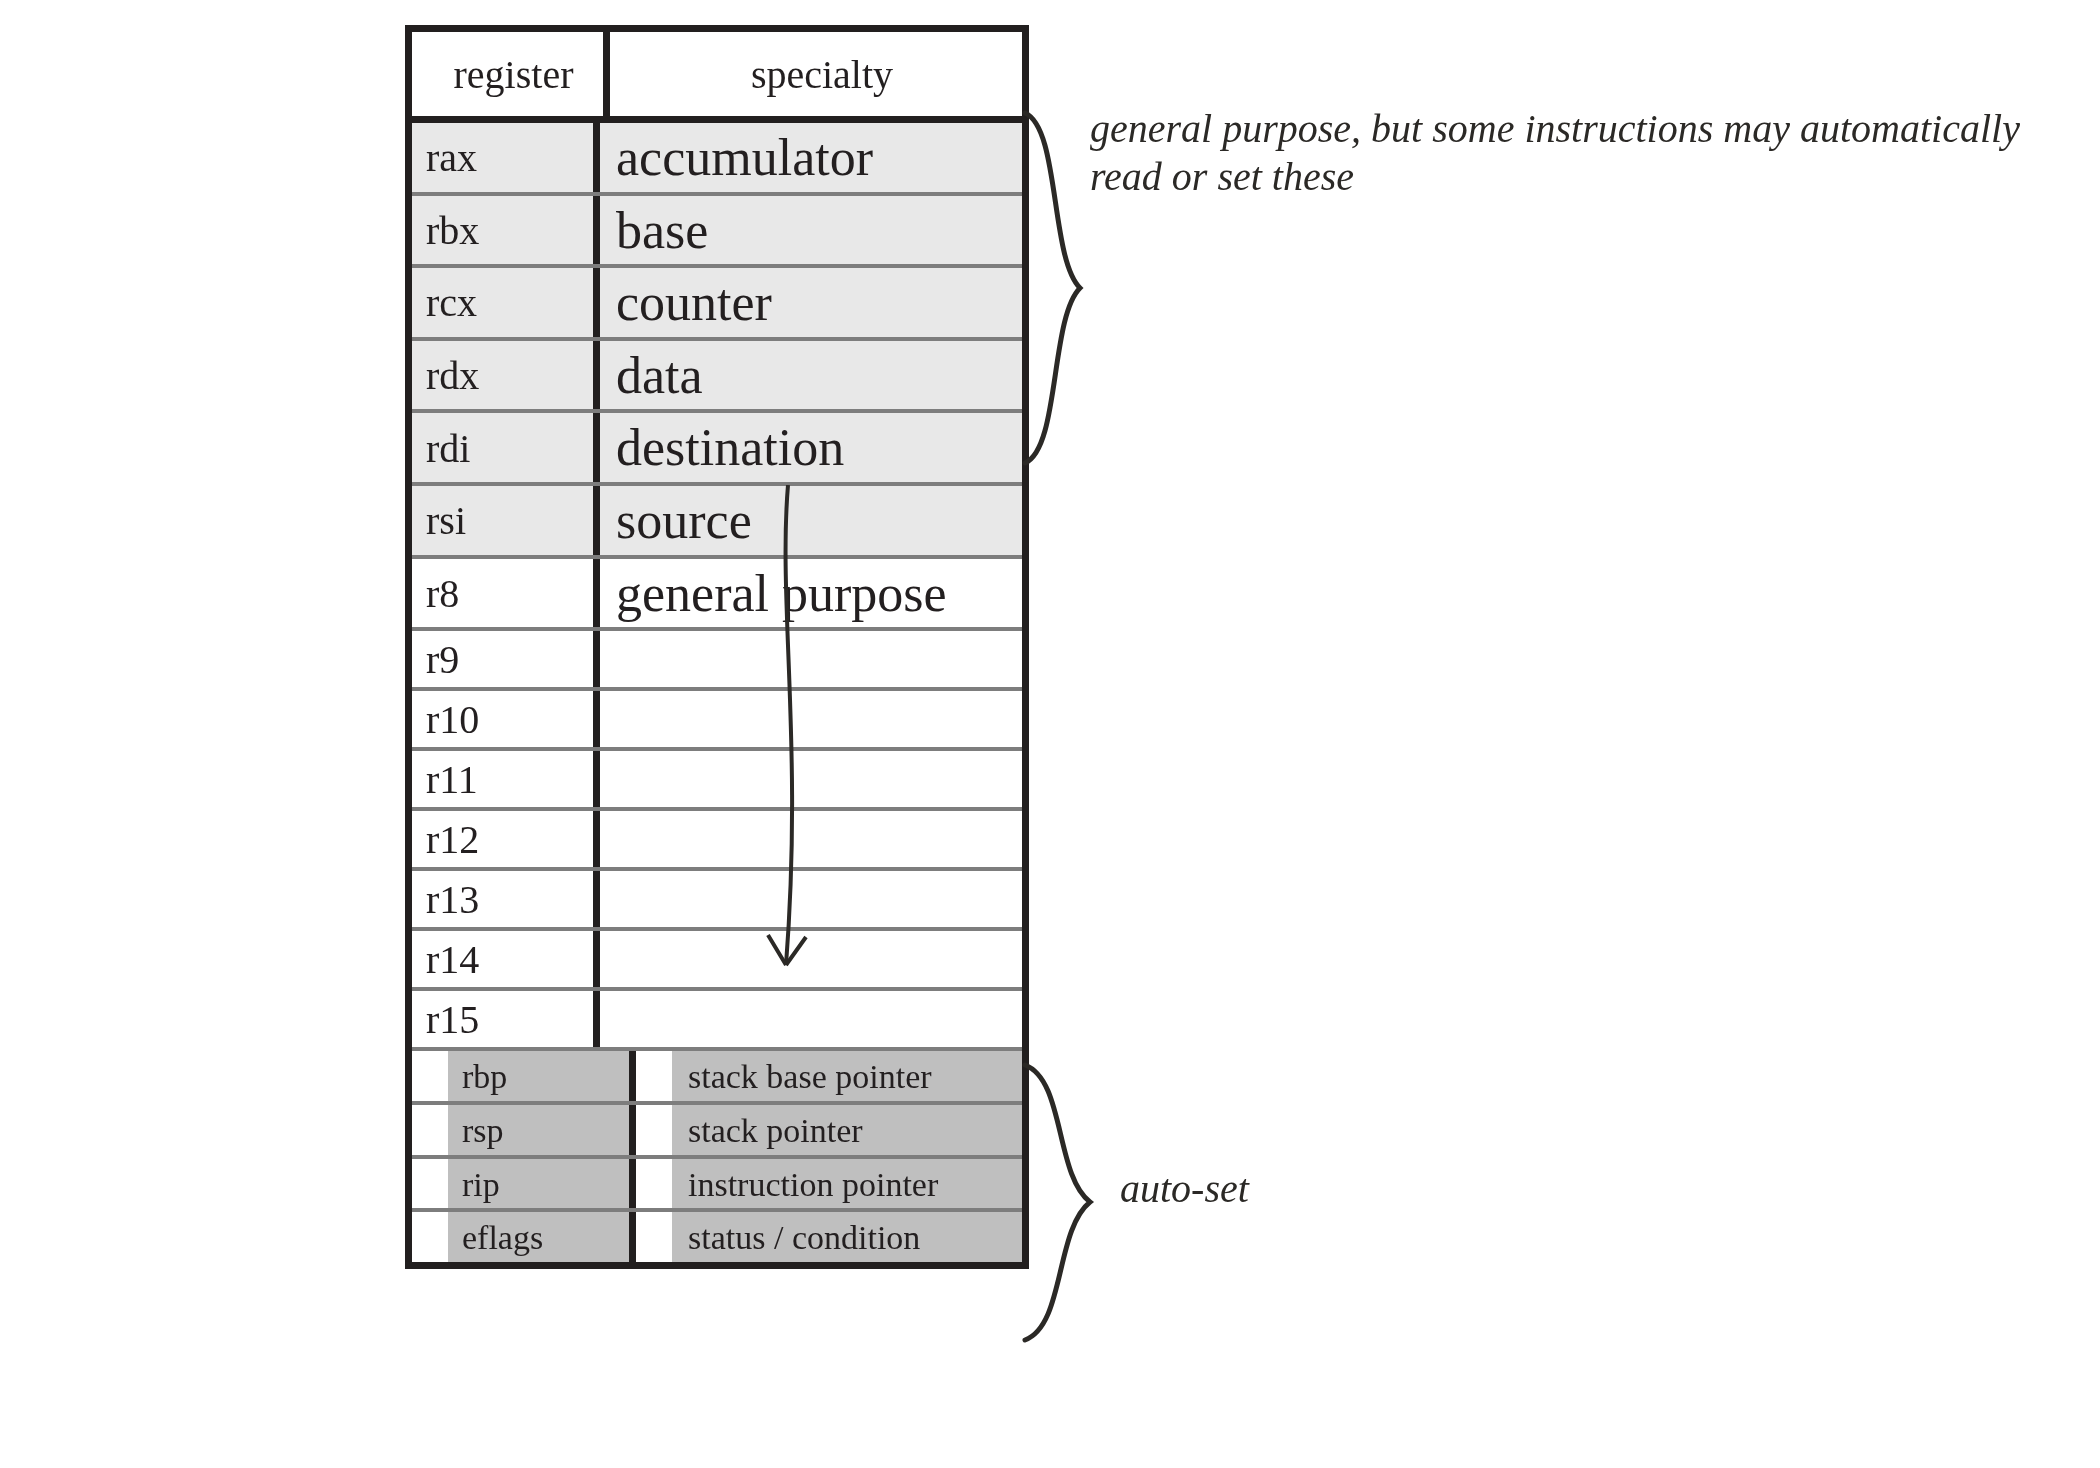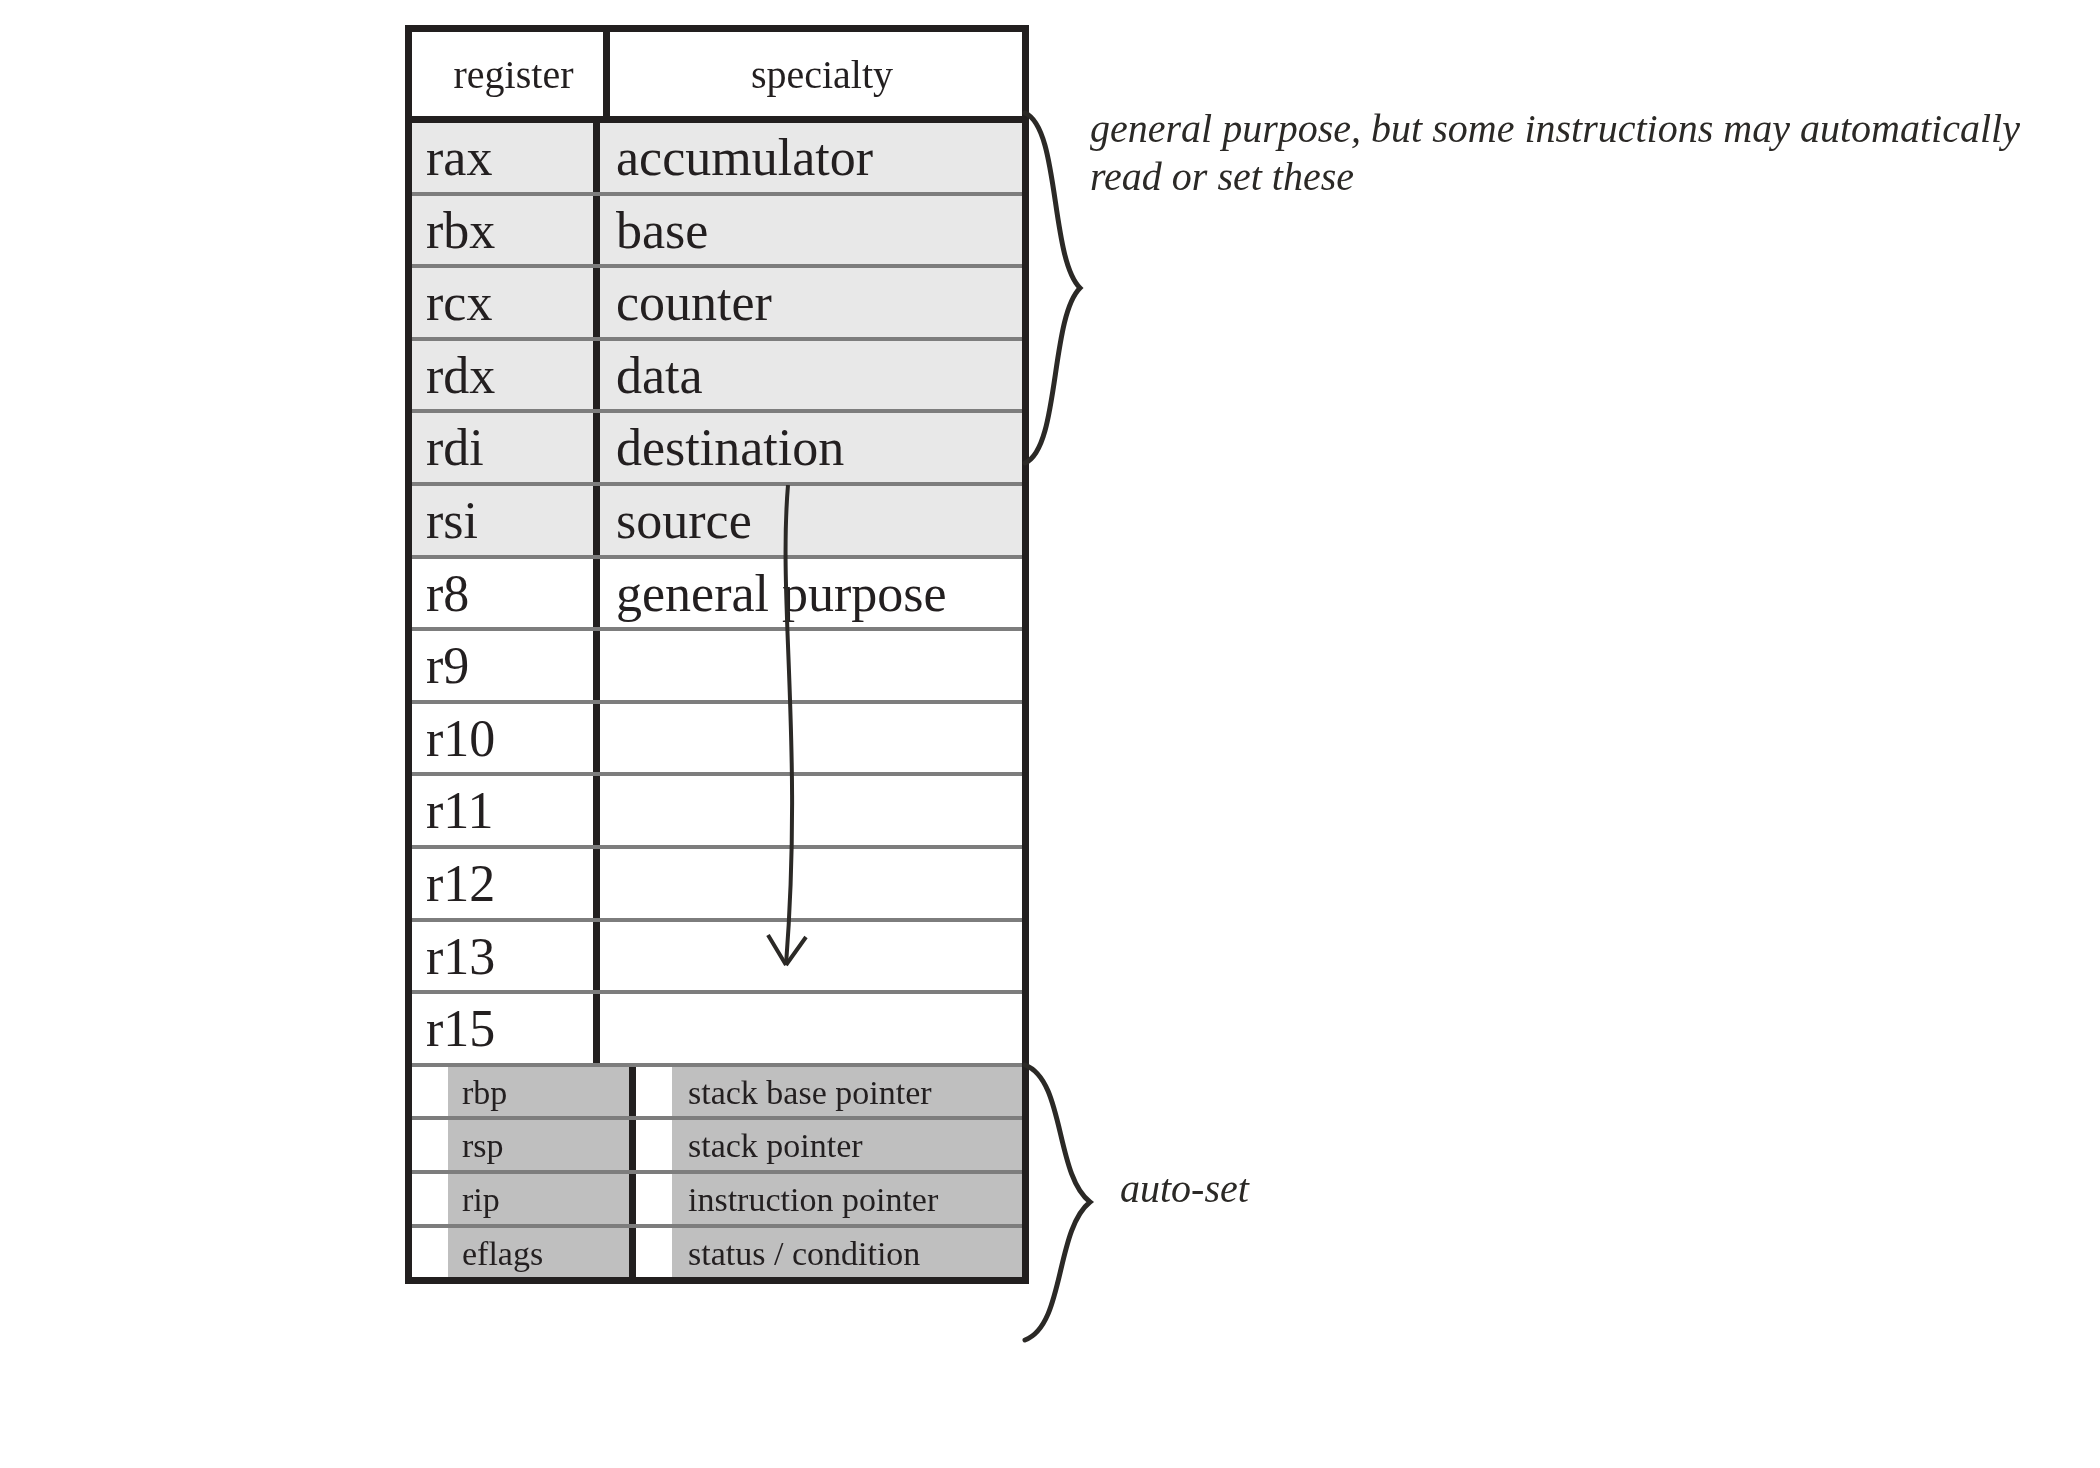--- a/index.html
+++ b/index.html
@@ -33,21 +33,21 @@
     border-top:4px solid #7d7d7d;
   }
   .row.first{border-top:none;}
   .hdr{
     border-bottom:7px solid #221f1f;
   }
   .row.hdr{border-top:none;}
   .cell-reg{
     width:155px;
     padding:8px 12px 6px 14px;
-    font-size:52px;
+    font-size:40px;
     line-height:1.05;
     border-right:7px solid #221f1f;
     display:flex;
     align-items:center;
   }
   .cell-spec{
     flex:1;
     padding:8px 12px 6px 16px;
     font-size:52px;
     line-height:1.05;
@@ -143,20 +143,24 @@
         </div>
         <div class="row">
           <div class="cell-reg">r12</div>
           <div class="cell-spec"></div>
         </div>
         <div class="row">
           <div class="cell-reg">r13</div>
           <div class="cell-spec"></div>
         </div>
         <div class="row">
+          <div class="cell-reg">r14</div>
+          <div class="cell-spec"></div>
+        </div>
+        <div class="row">
           <div class="cell-reg">r15</div>
           <div class="cell-spec"></div>
         </div>
         <div class="row">
           <div class="cell-reg shade-b small">rbp</div>
           <div class="cell-spec shade-b small">stack base pointer</div>
         </div>
         <div class="row">
           <div class="cell-reg shade-b small">rsp</div>
           <div class="cell-spec shade-b small">stack pointer</div>

